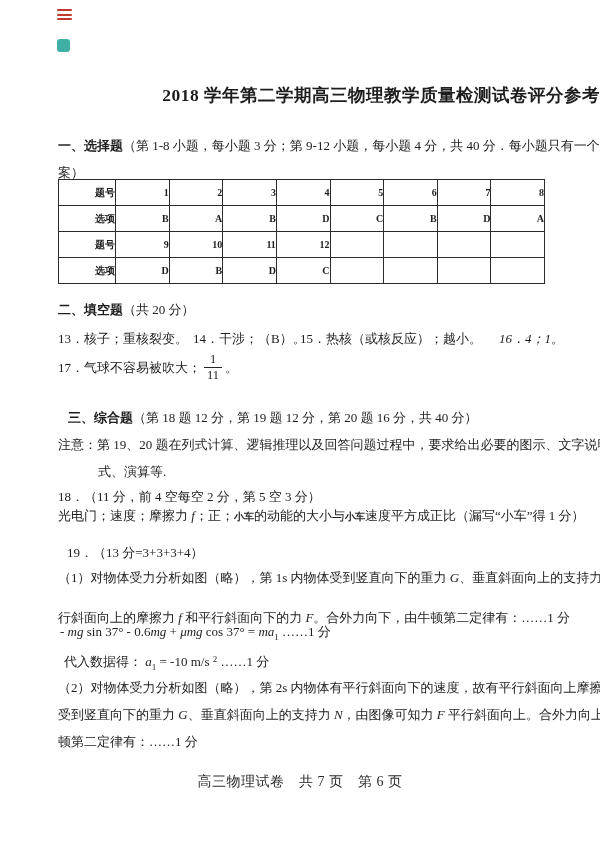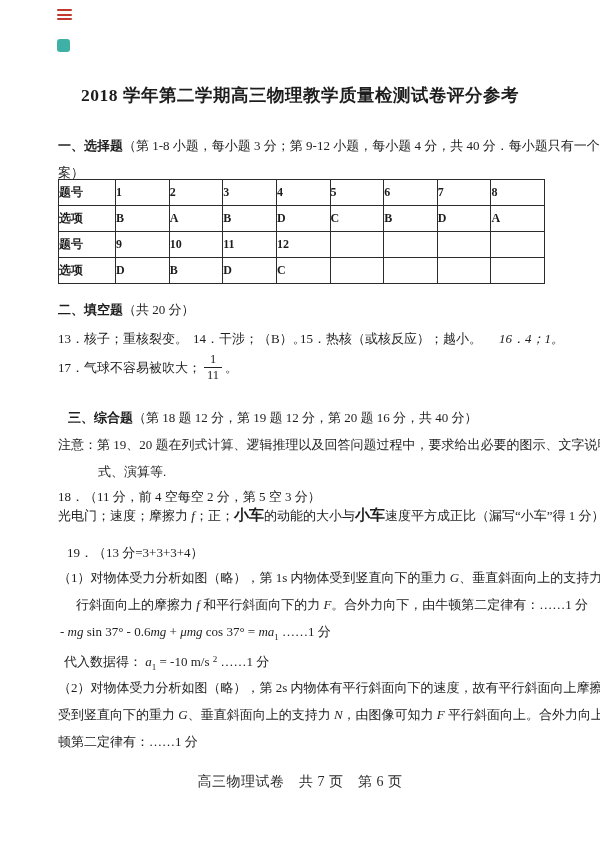--- a/index.html
+++ b/index.html
@@ -2,34 +2,34 @@
 <html><head>
 <meta charset="utf-8">
 <style>
   html,body{margin:0;padding:0;background:#fff;}
   .page{
     position:relative;width:600px;height:848px;background:#ffffff;overflow:hidden;
     font-family:"Liberation Serif","DejaVu Serif",serif;color:#1d1d1d;
   }
   .abs{position:absolute;}
   .line{font-size:13px;line-height:19px;white-space:nowrap;}
-  .doc-title{width:600px;text-align:center;font-size:17.5px;font-weight:bold;letter-spacing:0.5px;}
+  .doc-title{width:600px;text-align:right;font-size:17.5px;font-weight:bold;letter-spacing:0.5px;}
   .footer{width:600px;text-align:center;font-size:14px;color:#2a2a2a;letter-spacing:0.5px;margin-top:16px;}
   
   .sg-n{}
   .sg-b{font-weight:bold;}
   .sg-i{font-style:italic;}
-  .sg-hb{font-weight:bold;font-family:Liberation Mono, monospace;font-size:15px;}
+  .sg-hb{font-weight:bold;font-family:Liberation Sans, sans-serif;font-size:10px;}
   .sg-sub{font-size:9px;vertical-align:-4px;}
   .sg-sup{font-size:9px;vertical-align:4px;}
   
   table.answers{border-collapse:collapse;table-layout:fixed;width:487px;}
   table.answers td{
-    border:1.2px solid #2b2b2b;height:25px;text-align:left;vertical-align:middle;
-    font-size:12px;font-weight:bold;padding:0;
+    border:1.2px solid #2b2b2b;height:25px;text-align:right;vertical-align:middle;
+    font-size:10px;font-weight:bold;padding:0;
   }
   table.answers td.qcol{width:56px;}
   
   .frac{display:inline-block;text-align:center;vertical-align:middle;margin:0 3px;font-size:12.5px;line-height:15px;}
   .frac .num{display:block;padding:0 5px;}
   .frac .den{display:block;border-top:1.2px solid #222;padding:0 3px;}
   .q17row{display:flex;align-items:center;height:42px;}
   
   .red-lines{width:15px;height:11px;display:flex;flex-direction:column;justify-content:space-between;}
   .red-lines i{display:block;height:2px;border-radius:1px;}
@@ -121,21 +121,21 @@
 
   <div class="abs line" style="left:68px;top:408px;"><span class="sg-b">三、综合题</span><span class="sg-n">（第 18 题 12 分，第 19 题 12 分，第 20 题 16 分，共 40 分）</span></div>
   <div class="abs line" style="left:58px;top:435px;">注意：第 19、20 题在列式计算、逻辑推理以及回答问题过程中，要求给出必要的图示、文字说明、公</div>
   <div class="abs line" style="left:58px;top:462px;margin-left:40px;">式、演算等.</div>
 
   <div class="abs line" style="left:58px;top:487px;">18．（11 分，前 4 空每空 2 分，第 5 空 3 分）</div>
   <div class="abs line" style="left:58px;top:506px;"><span class="sg-n">光电门；速度；摩擦力 </span><span class="sg-i">f</span><span class="sg-n">；正；</span><span class="sg-hb">小车</span><span class="sg-n">的动能的大小与</span><span class="sg-hb">小车</span><span class="sg-n">速度平方成正比（漏写“小车”得 1 分）</span></div>
 
   <div class="abs line" style="left:67px;top:543px;">19．（13 分=3+3+3+4）</div>
   <div class="abs line" style="left:58px;top:568px;"><span class="sg-n">（1）对物体受力分析如图（略），第 1s 内物体受到竖直向下的重力 </span><span class="sg-i">G</span><span class="sg-n">、垂直斜面向上的支持力 </span></div>
-  <div class="abs line" style="left:58px;top:595px;margin-left:18px;"><span class="sg-n">行斜面向上的摩擦力 </span><span class="sg-i">f</span><span class="sg-n"> 和平行斜面向下的力 </span><span class="sg-i">F</span><span class="sg-n">。合外力向下，由牛顿第二定律有：……1 分</span></div>
+  <div class="abs line" style="left:58px;top:608px;"><span class="sg-n">行斜面向上的摩擦力 </span><span class="sg-i">f</span><span class="sg-n"> 和平行斜面向下的力 </span><span class="sg-i">F</span><span class="sg-n">。合外力向下，由牛顿第二定律有：……1 分</span></div>
   <div class="abs line" style="left:60px;top:622px;"><span class="sg-n">- </span><span class="sg-i">mg</span><span class="sg-n"> sin 37° - 0.6</span><span class="sg-i">mg</span><span class="sg-n"> + </span><span class="sg-i">μmg</span><span class="sg-n"> cos 37° = </span><span class="sg-i">ma</span><span class="sg-sub">1</span><span class="sg-n"> ……1 分</span></div>
   <div class="abs line" style="left:64px;top:650px;"><span class="sg-n">代入数据得：  </span><span class="sg-i">a</span><span class="sg-sub">1</span><span class="sg-n"> = -10 m/s </span><span class="sg-sup">2</span><span class="sg-n"> ……1 分</span></div>
   <div class="abs line" style="left:58px;top:678px;"><span class="sg-n">（2）对物体受力分析如图（略），第 2s 内物体有平行斜面向下的速度，故有平行斜面向上摩擦力 </span></div>
   <div class="abs line" style="left:58px;top:705px;"><span class="sg-n">受到竖直向下的重力 </span><span class="sg-i">G</span><span class="sg-n">、垂直斜面向上的支持力 </span><span class="sg-i">N</span><span class="sg-n">，由图像可知力 </span><span class="sg-i">F</span><span class="sg-n"> 平行斜面向上。合外力向上，由牛</span></div>
   <div class="abs line" style="left:58px;top:732px;"><span class="sg-n">顿第二定律有：……1 分</span></div>
 
   <div class="abs footer" style="top:757px;left:0;">高三物理试卷　共 7 页　第 6 页</div>
 
 </div>
 

